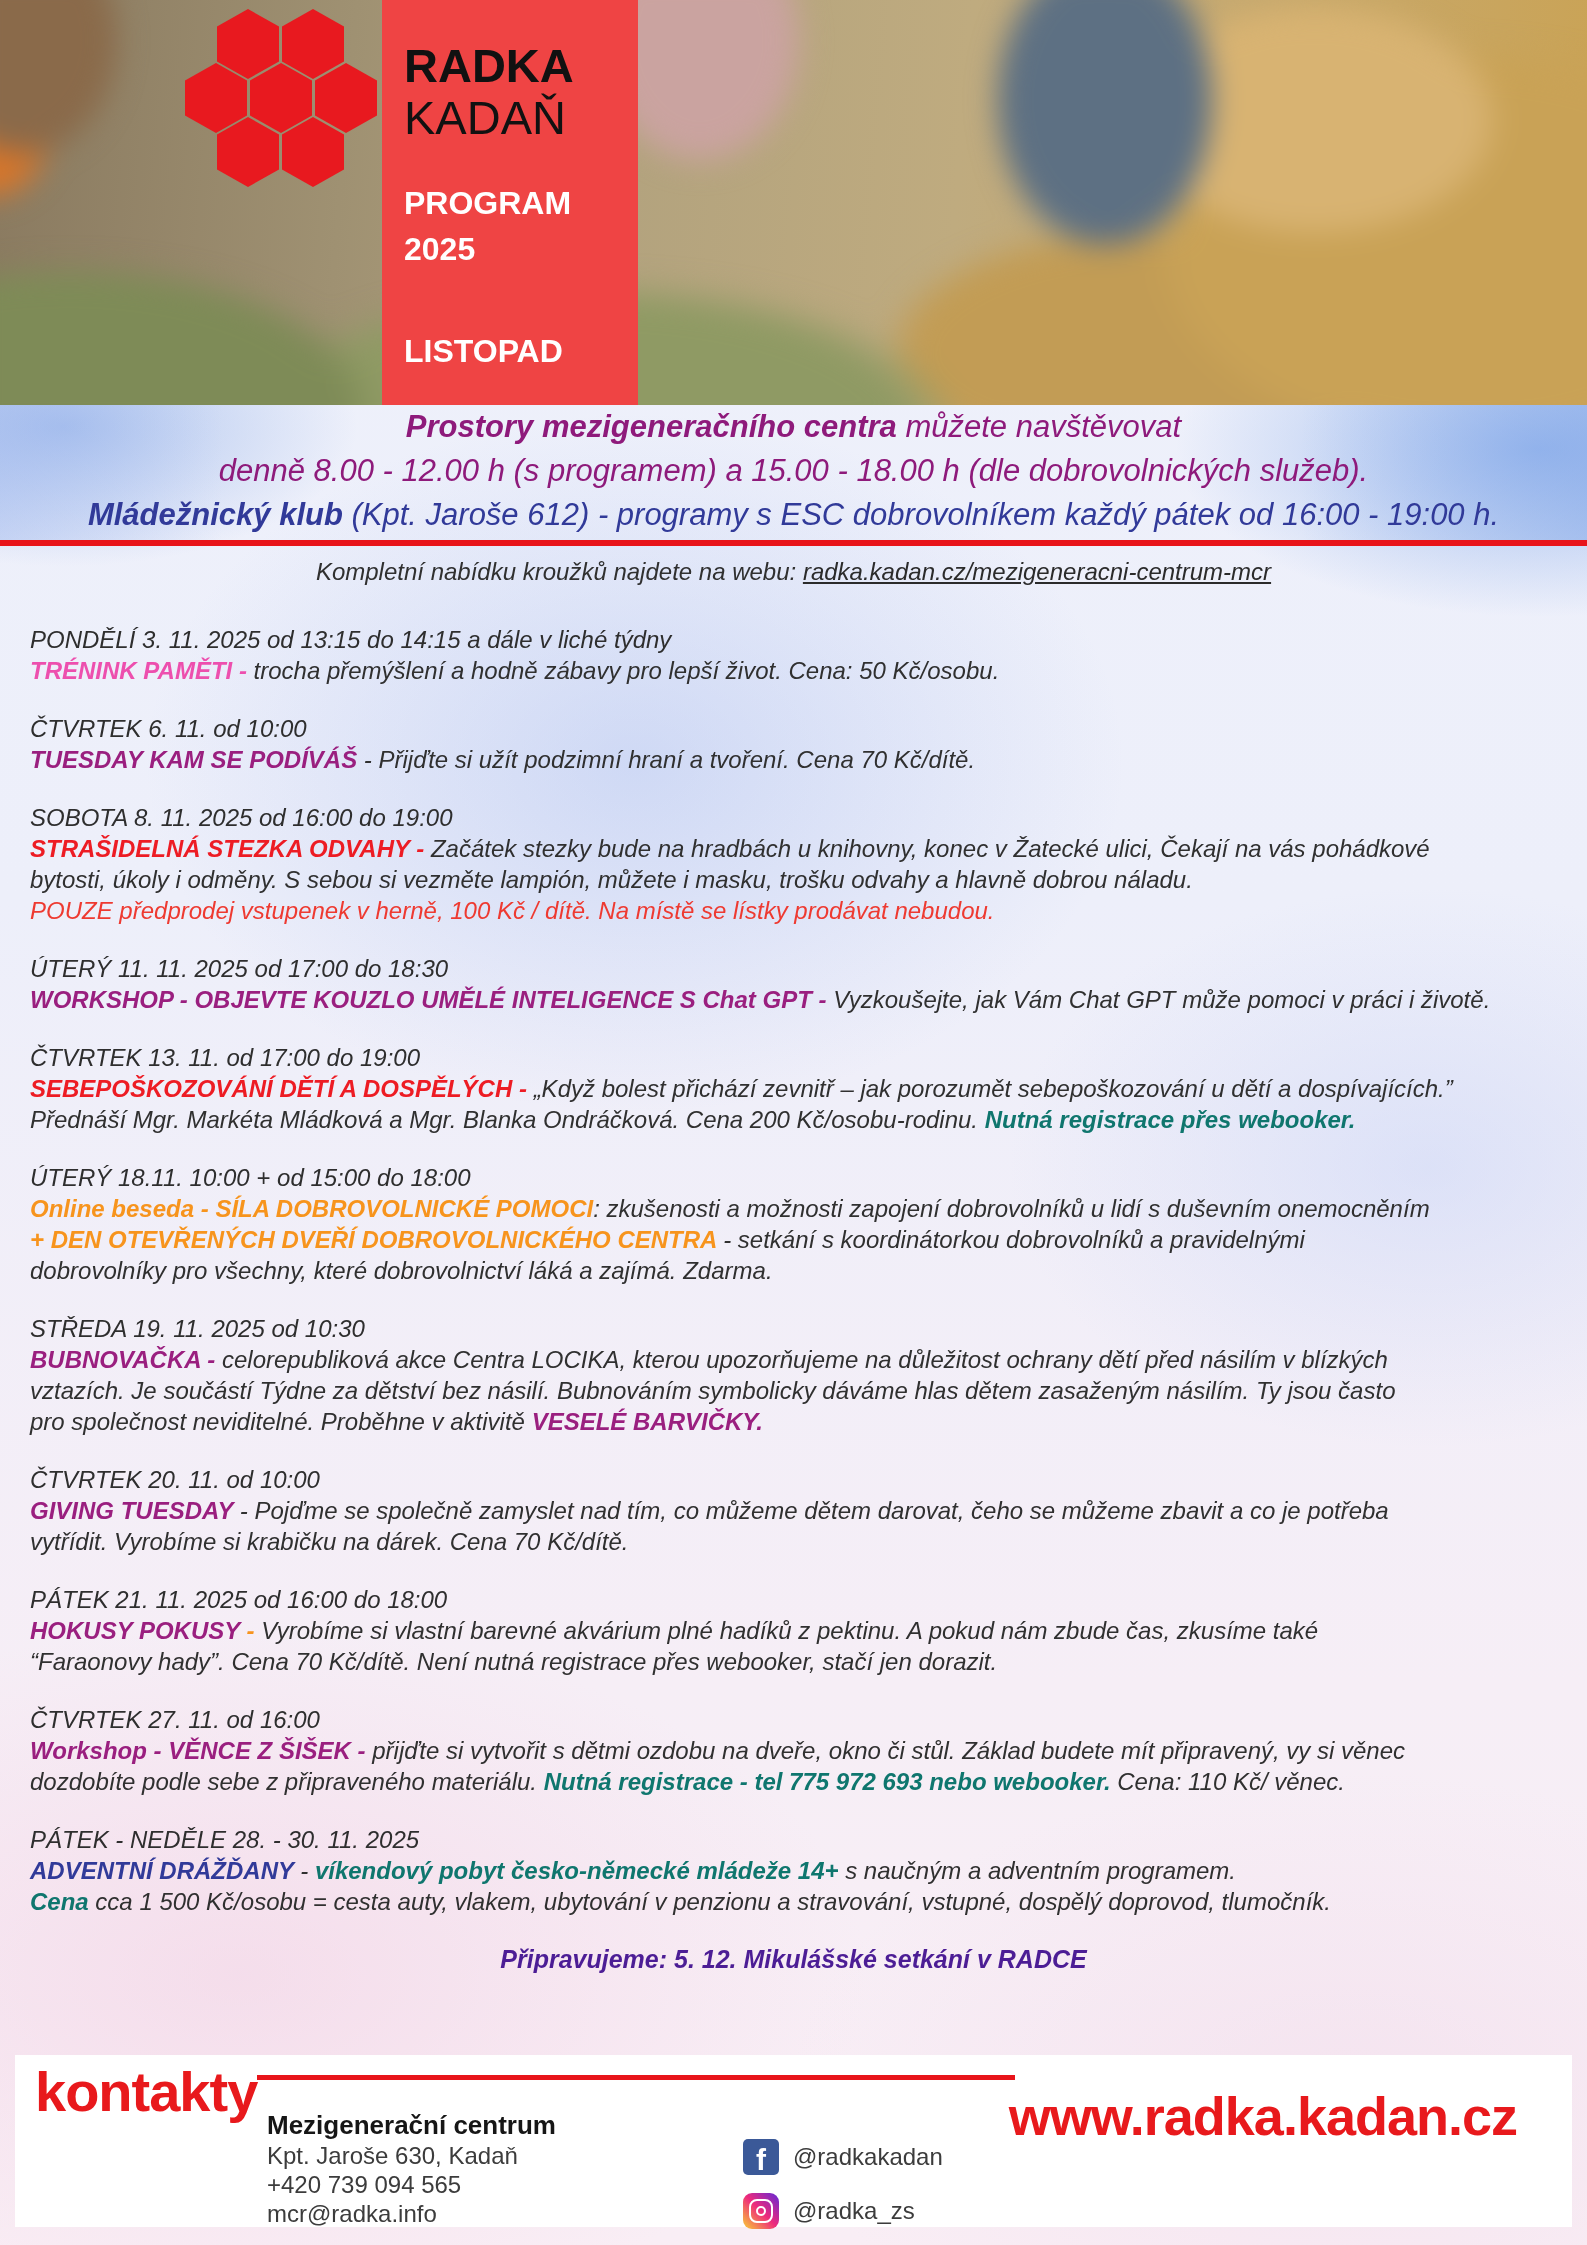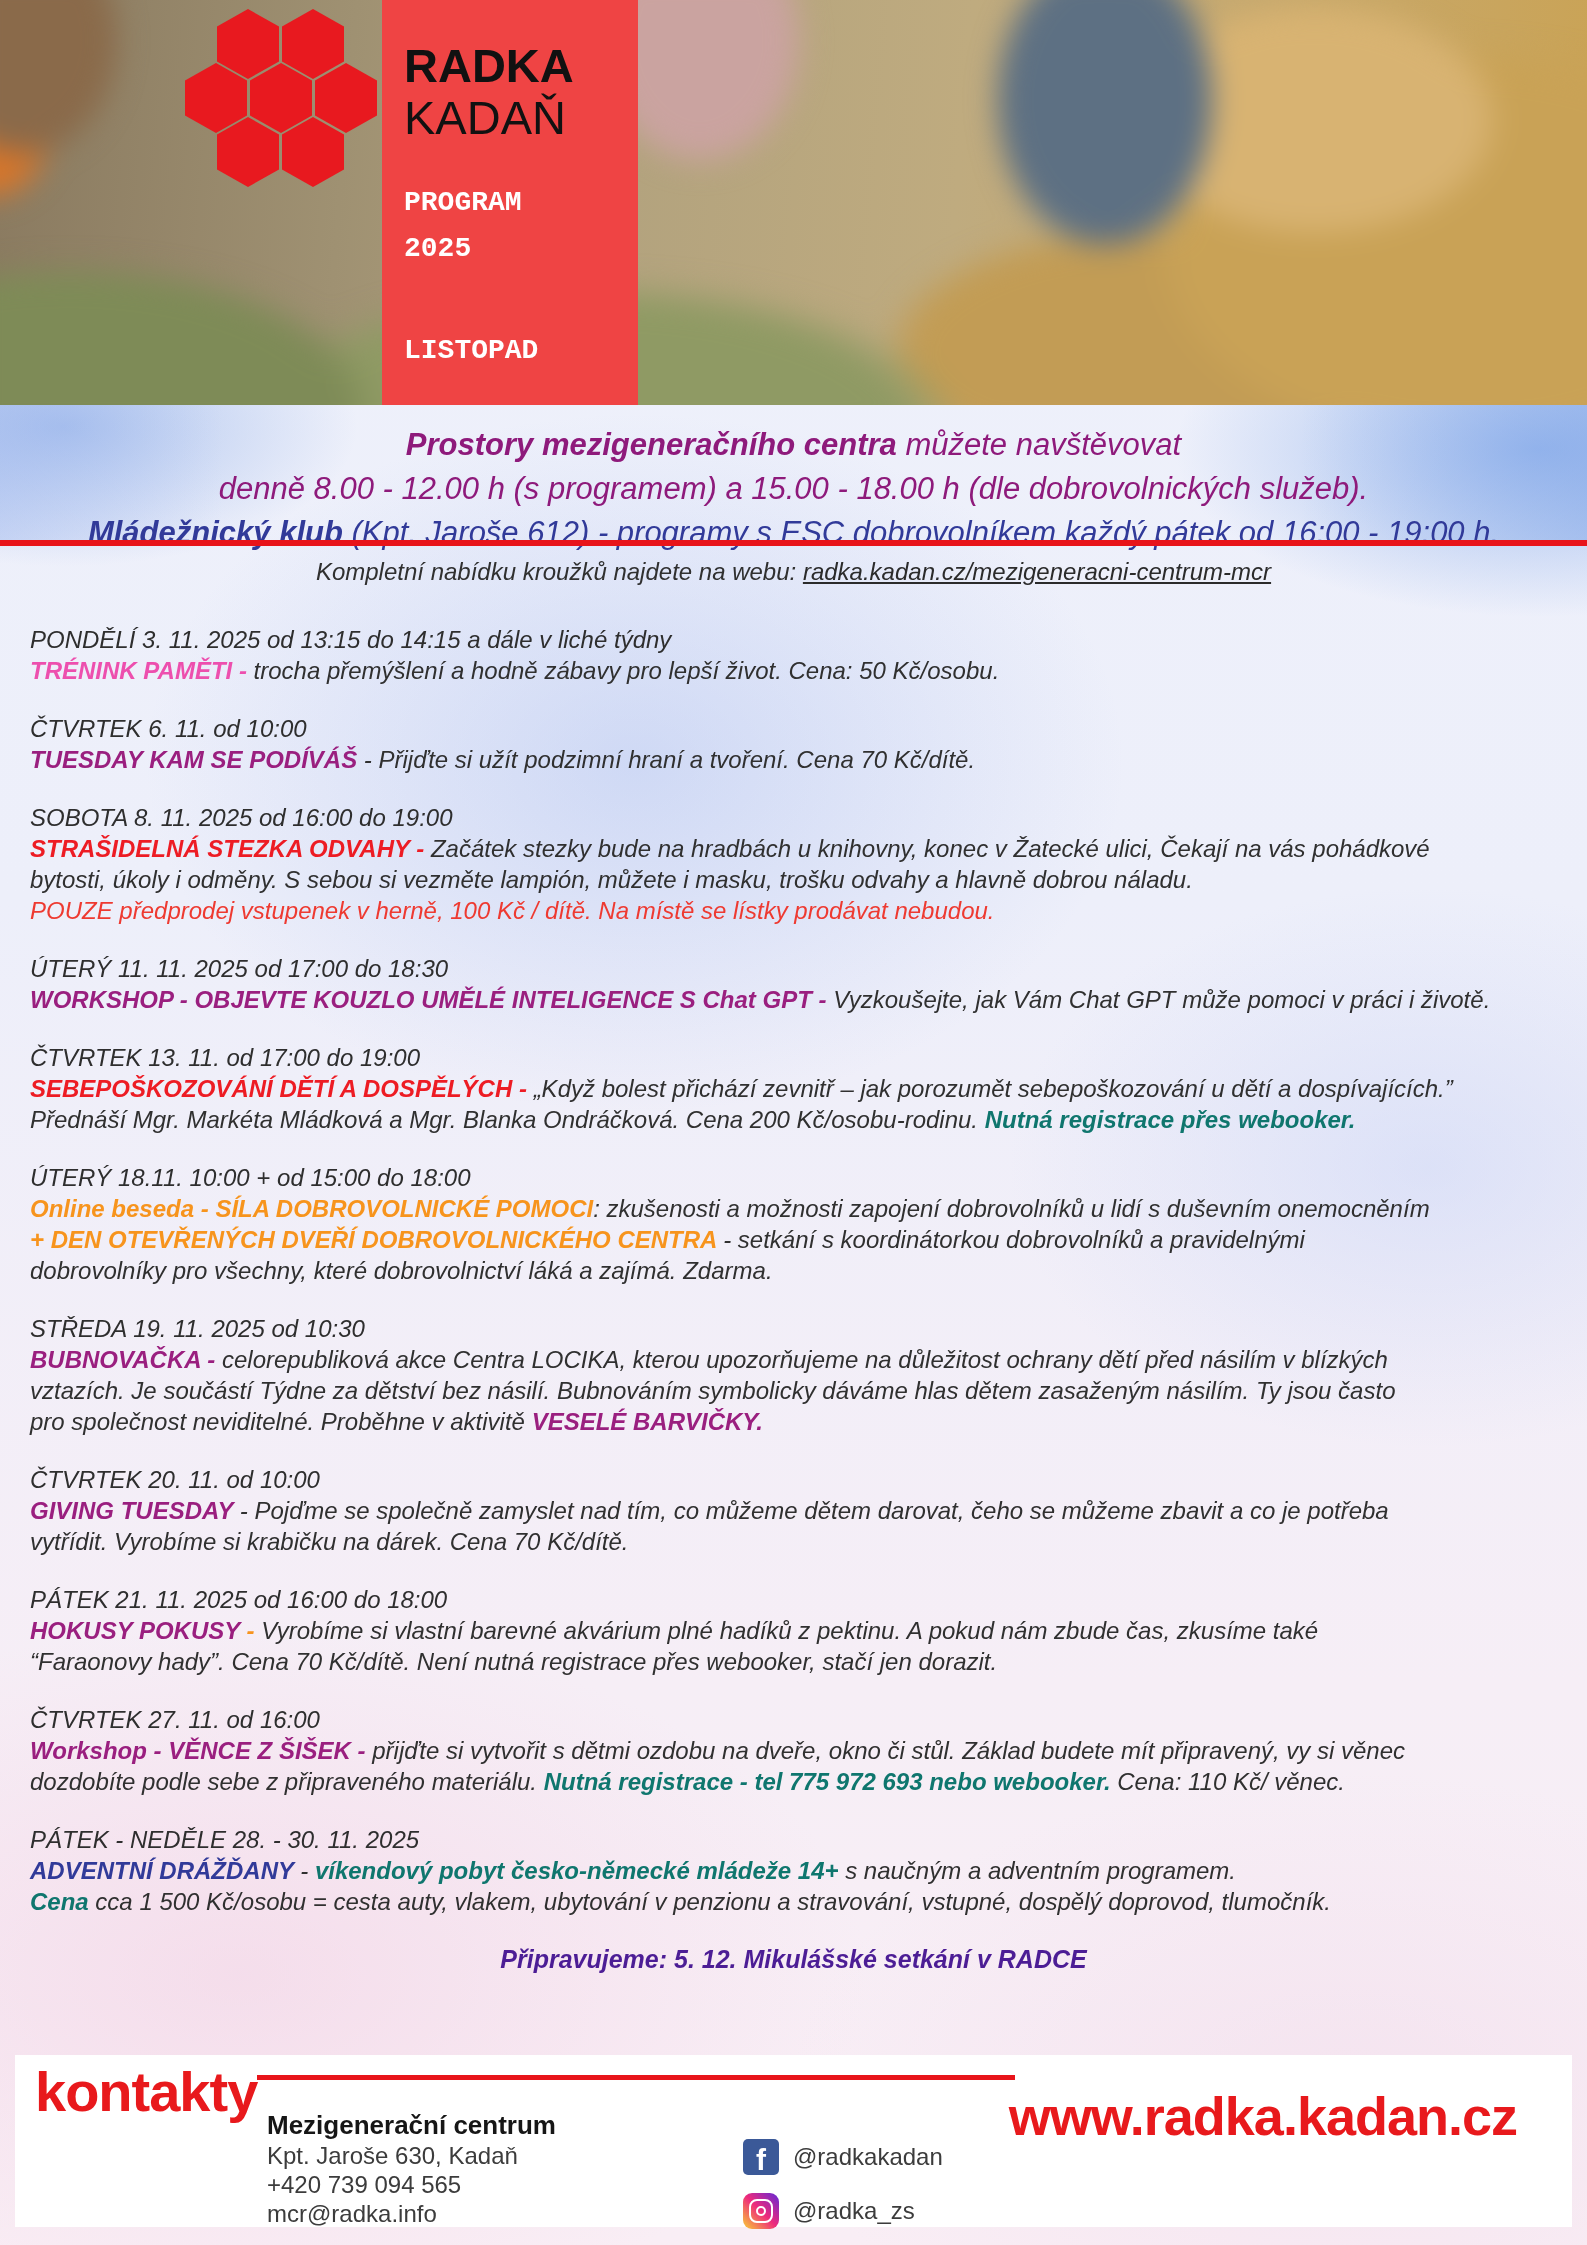--- a/index.html
+++ b/index.html
@@ -43,26 +43,26 @@
       radial-gradient(circle 55px at 185px 330px, #dd8030 0 58%, transparent 64%);}
   
   .logo{position:absolute;left:183px;top:8px;width:196px;height:180px;}
   .logo .hex{position:absolute;width:62px;height:70px;background:#e8191f;
     clip-path:polygon(50% 0,100% 25%,100% 75%,50% 100%,0 75%,0 25%);}
   
   .redbox{position:absolute;left:382px;top:0;width:256px;height:405px;background:#ef4444;
     padding:40px 0 0 22px;box-sizing:border-box;}
   .redbox .org{font-size:47px;font-weight:700;color:#111;line-height:52px;letter-spacing:0;}
   .redbox .city{font-size:47px;font-weight:400;color:#111;line-height:52px;}
-  .redbox .prog,.redbox .year,.redbox .month{font-size:28px;font-weight:700;color:#fff;line-height:46px;font-family:Liberation Mono, monospace;}
+  .redbox .prog,.redbox .year,.redbox .month{font-size:32px;font-weight:700;color:#fff;line-height:46px;}
   .redbox .prog{margin-top:36px;}
   .redbox .month{margin-top:56px;}
   
   .intro{position:absolute;left:0;top:405px;width:1587px;height:138px;text-align:center;
-    font-style:italic;font-size:31px;line-height:44px;padding-top:18px;box-sizing:border-box;
+    font-style:italic;font-size:31px;line-height:44px;padding-top:0;box-sizing:border-box;
     background:linear-gradient(90deg, rgba(140,170,235,.35), rgba(255,255,255,0) 14%, rgba(255,255,255,0) 82%, rgba(120,160,230,.45));}
   .intro .magenta{color:#8e1a7b;}
   .intro .navy{color:#313a99;}
   .intro .b{font-weight:700;}
   .red-rule{position:absolute;left:0;top:540px;width:1587px;height:6px;background:#e8141a;}
   
   .main{position:absolute;left:30px;top:556px;width:1527px;color:#303030;font-size:24px;line-height:31px;font-style:italic;}
   .web-note{text-align:center;margin-bottom:37px;}
   .web-note a{color:#2b2b2b;text-decoration:underline;}
   .event{margin-bottom:27px;}

